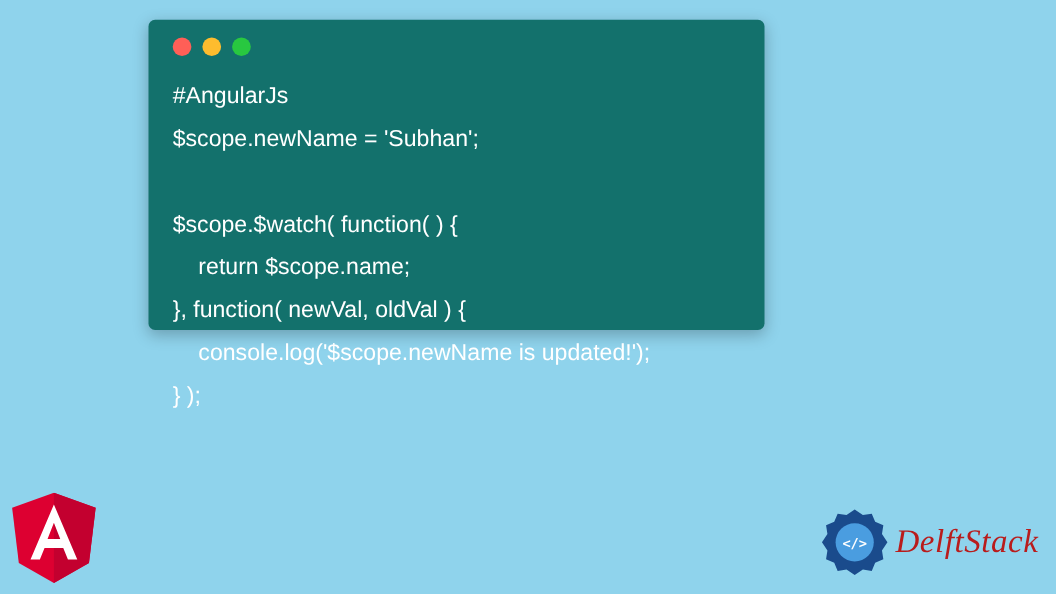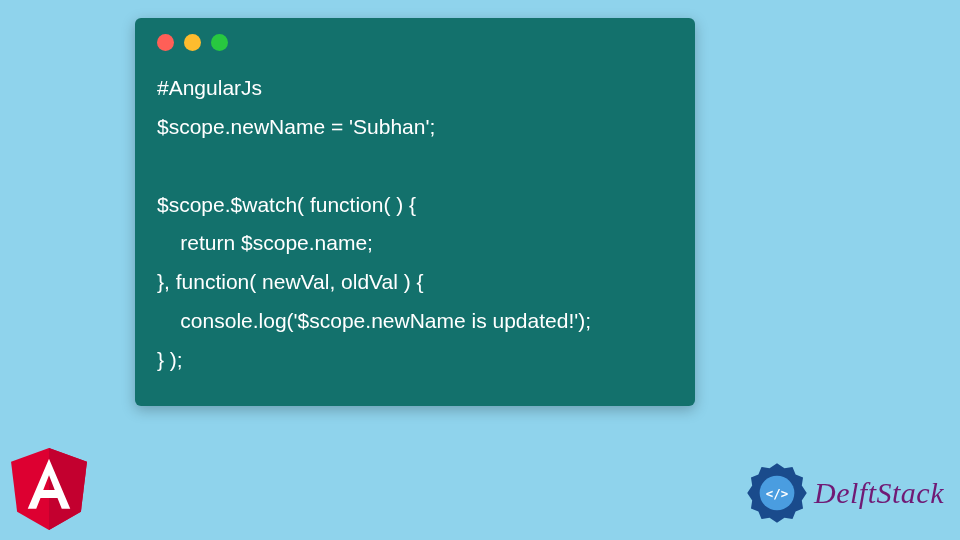--- a/index.html
+++ b/index.html
@@ -9,21 +9,21 @@
     background: #8fd3ec;
     position: relative;
     font-family: Arial, Helvetica, sans-serif;
     overflow: hidden;
   }
   .code-window {
     position: absolute;
     left: 135px;
     top: 18px;
     width: 560px;
-    height: 388px;
+    height: 282px;
     background: #13716c;
     border-radius: 6px;
     box-shadow: 0 4px 14px rgba(0,0,0,0.25);
     padding: 16px 22px 18px 22px;
   }
   .traffic-lights {
     display: flex;
     gap: 10px;
     margin-bottom: 18px;
   }
@@ -51,21 +51,21 @@
   }
   .delft-logo {
     position: absolute;
     right: 16px;
     bottom: 16px;
     display: flex;
     align-items: center;
     gap: 6px;
   }
   .delft-text {
-    color: #701a75;
+    color: #b91c1c;
     font-size: 30px;
     font-weight: 500;
     font-style: italic;
     font-family: Georgia, 'Times New Roman', serif;
     letter-spacing: 0.5px;
   }
 </style>
 </head>
 <body>
 

